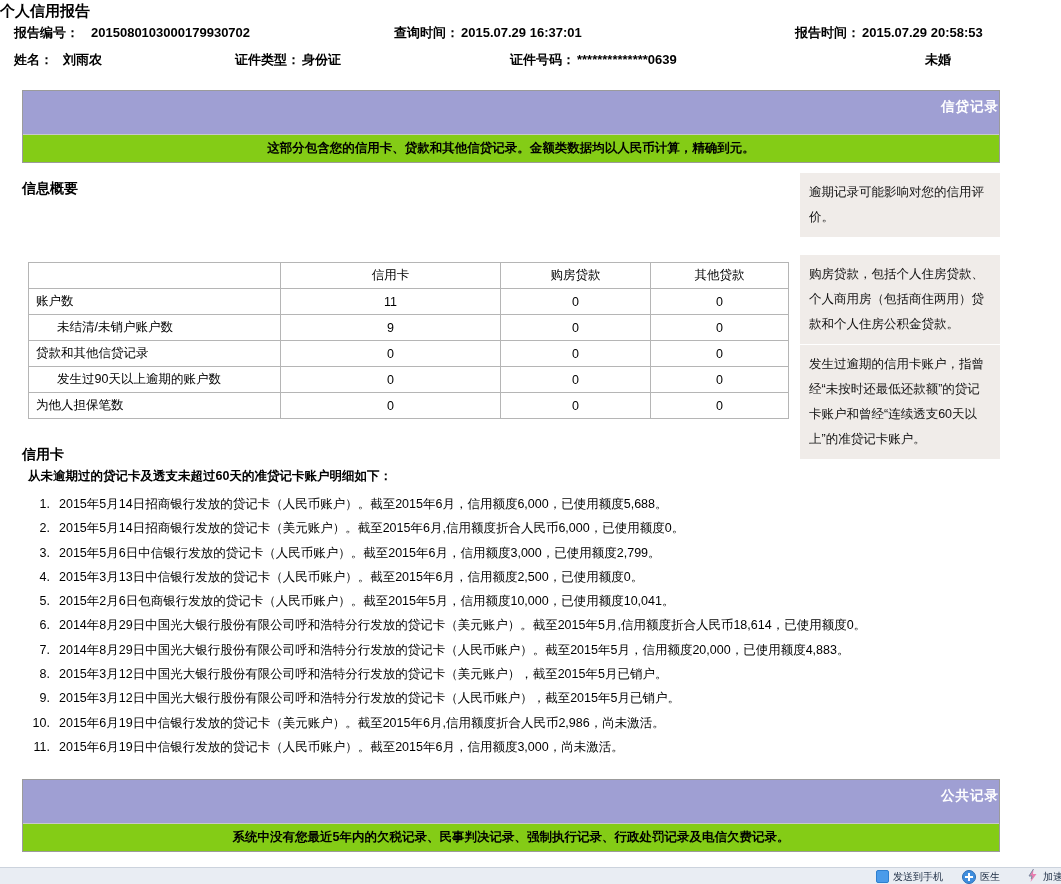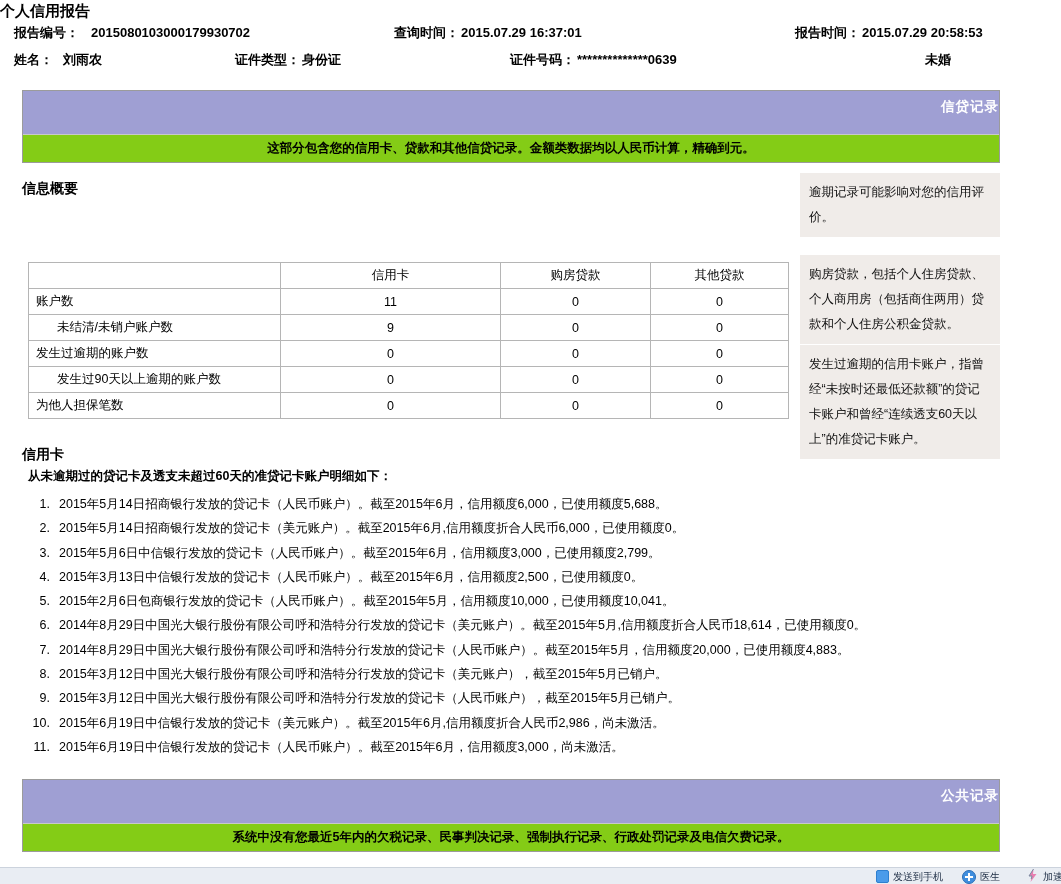--- a/index.html
+++ b/index.html
@@ -164,21 +164,21 @@
     <td class="valcell">0</td>
     <td class="valcell">0</td>
   </tr>
   <tr class="indent">
     <td class="lblcell">未结清/未销户账户数</td>
     <td class="valcell">9</td>
     <td class="valcell">0</td>
     <td class="valcell">0</td>
   </tr>
   <tr>
-    <td class="lblcell">发生过逾期的账户数</td>
+    <td class="lblcell">贷款和其他信贷记录</td>
     <td class="valcell">0</td>
     <td class="valcell">0</td>
     <td class="valcell">0</td>
   </tr>
   <tr class="indent">
     <td class="lblcell">发生过90天以上逾期的账户数</td>
     <td class="valcell">0</td>
     <td class="valcell">0</td>
     <td class="valcell">0</td>
   </tr>

